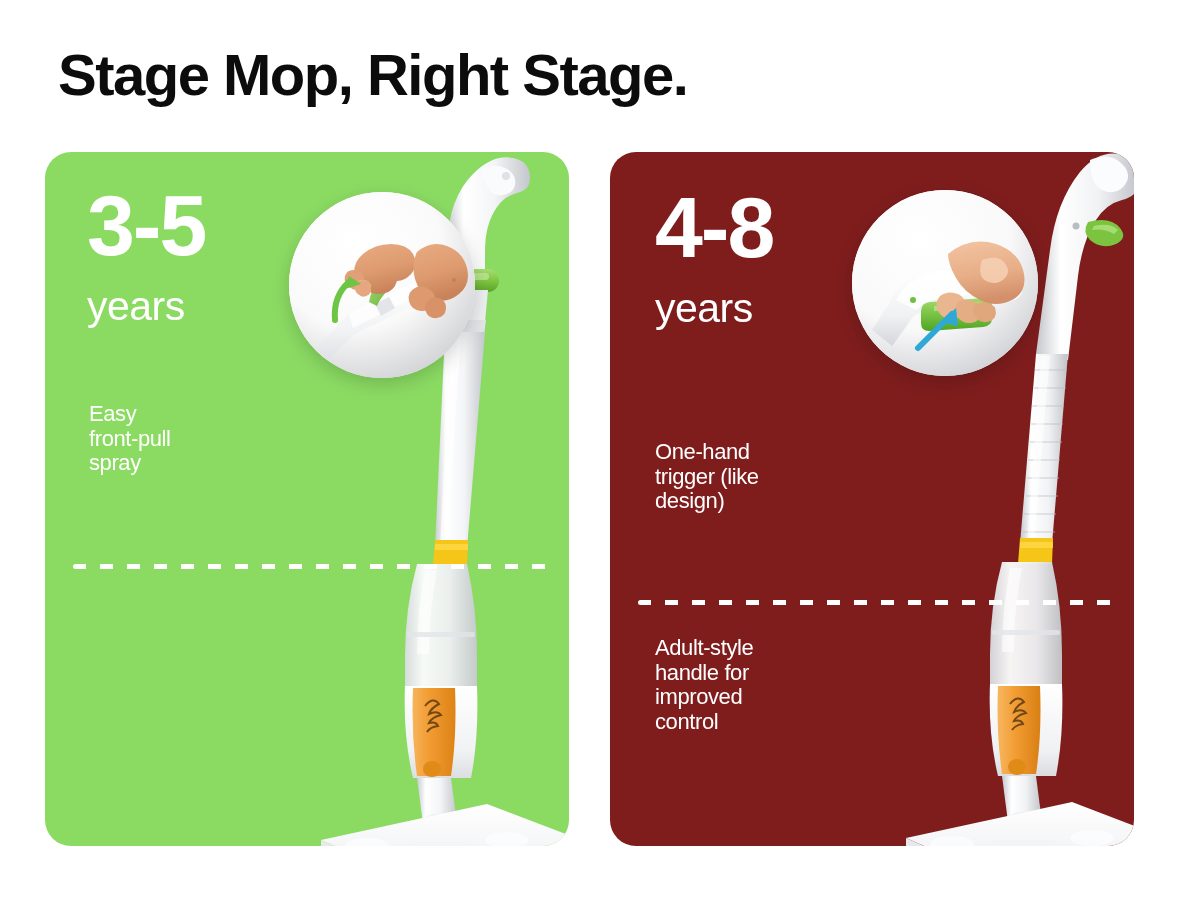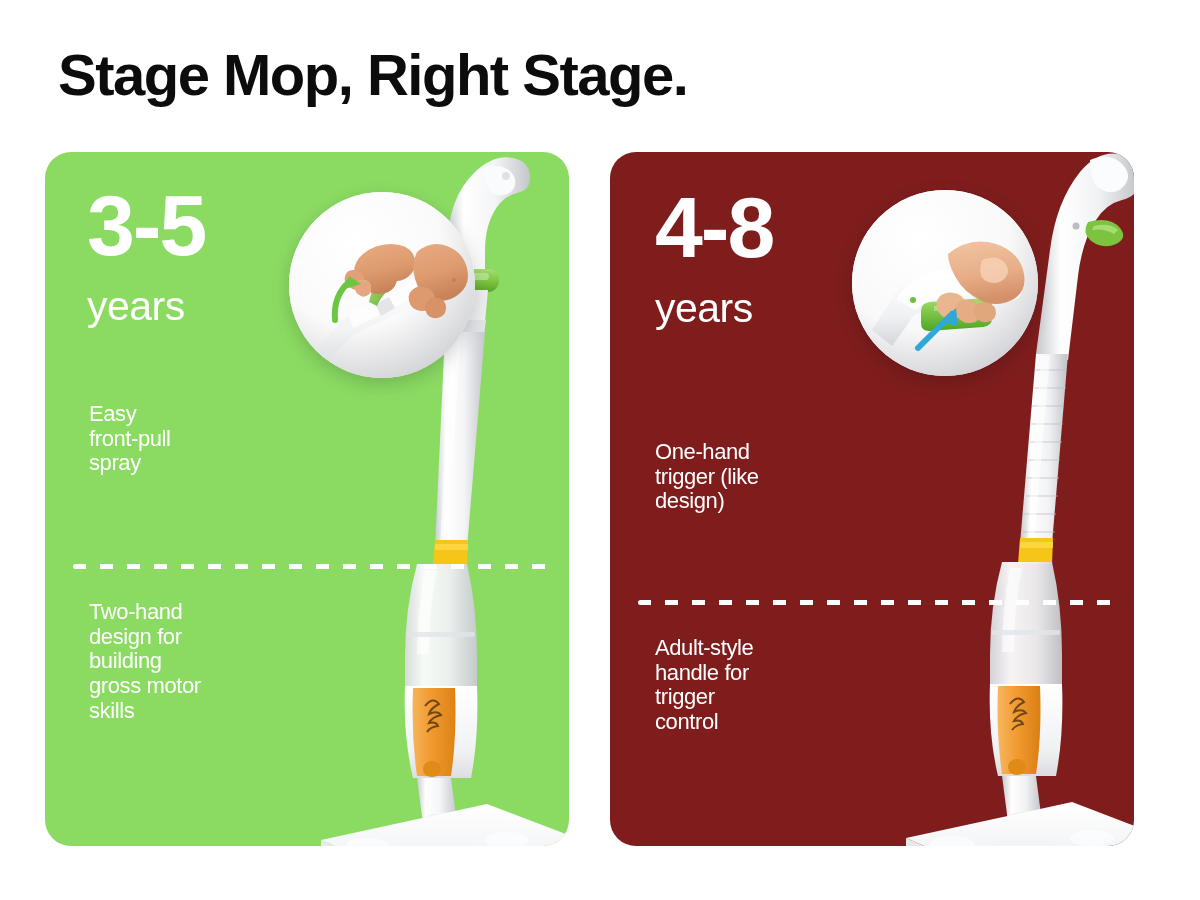--- a/index.html
+++ b/index.html
@@ -263,25 +263,20 @@
       </g>
     </svg>
   </div>
 
   <div class="feature feature-a">Easy
 front-pull
 spray</div>
 
   <div class="divider"></div>
 
-  <div class="feature feature-b">Two-hand
-design for
-building
-gross motor
-skills</div>
 </div>
 
 <div class="panel panel-right" style="background-color: #7f1d1d;">
 
   <div class="age-wrap">
     <div class="age-range">4-8</div>
     <div class="age-unit">years</div>
   </div>
 
   <div class="inset">
@@ -417,15 +412,15 @@
   </div>
 
   <div class="feature feature-a">One-hand
 trigger (like
 design)</div>
 
   <div class="divider"></div>
 
   <div class="feature feature-b">Adult-style
 handle for
-trigger
+improved
 control</div>
 </div>
 
 </body></html>

